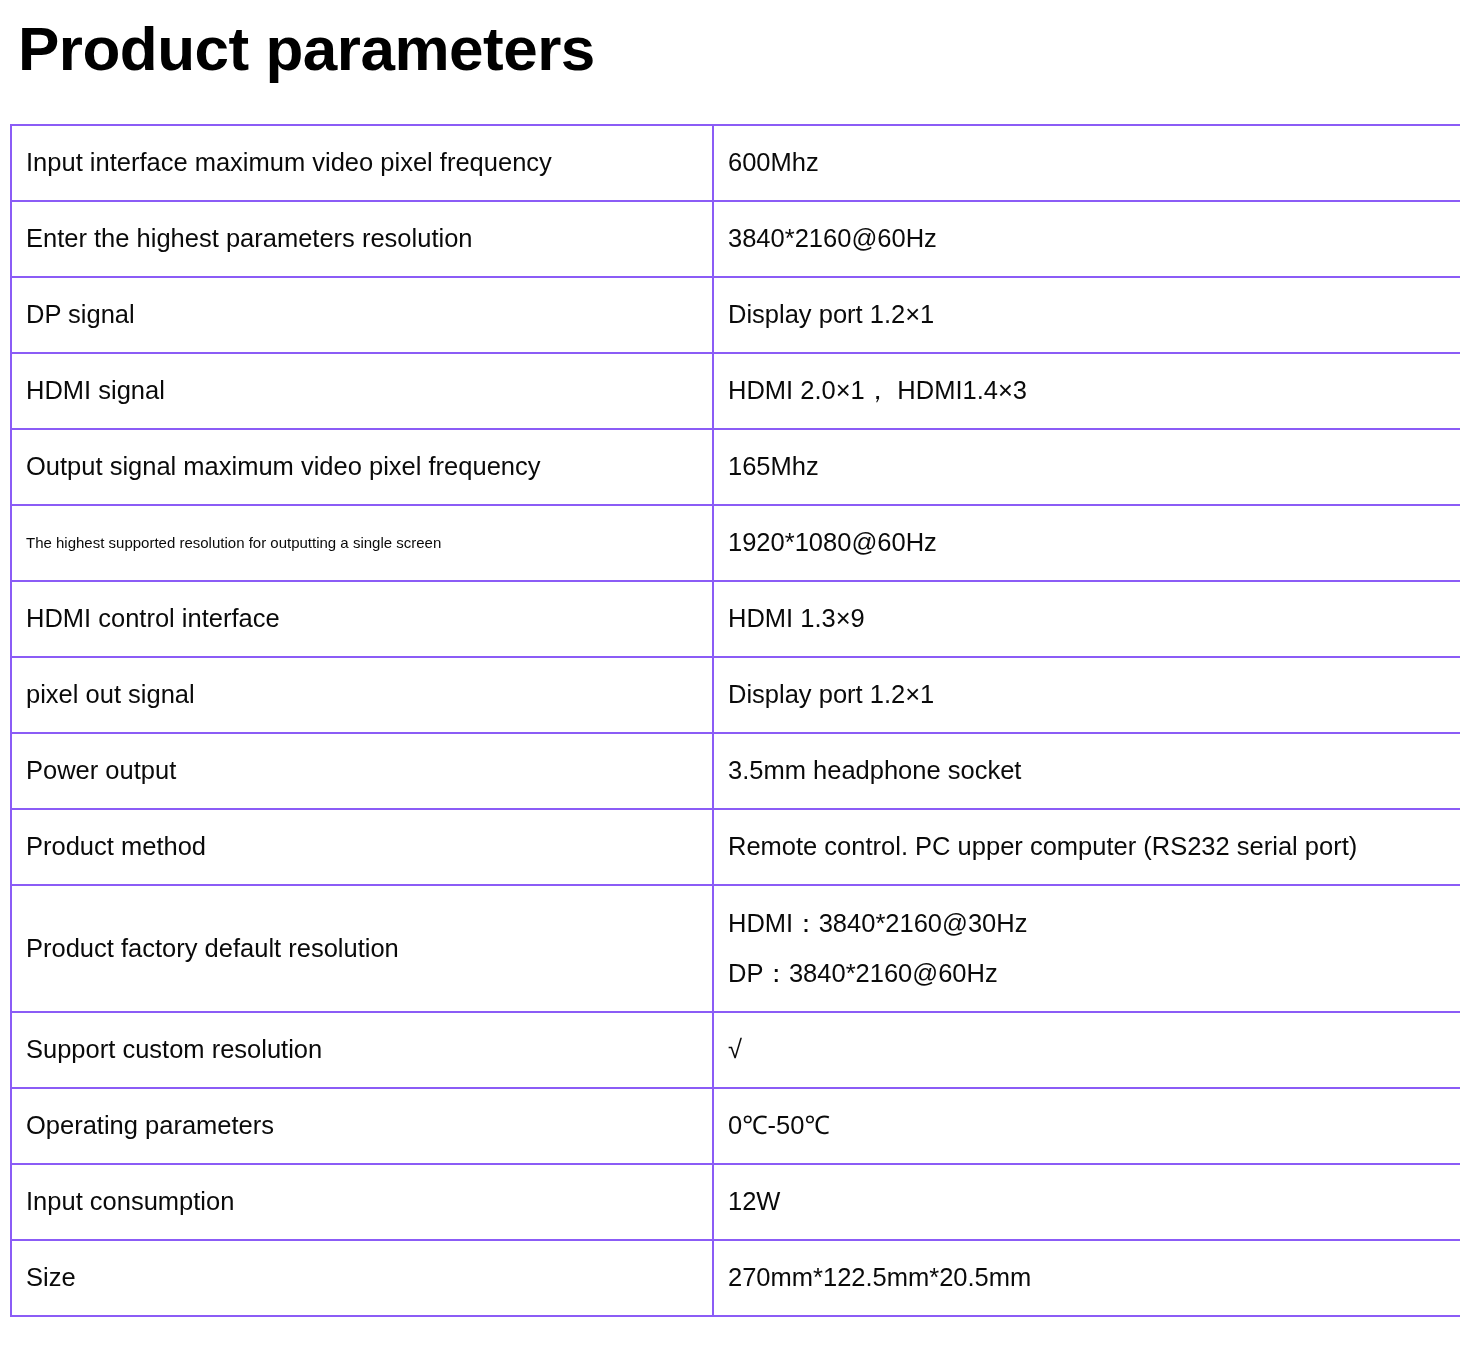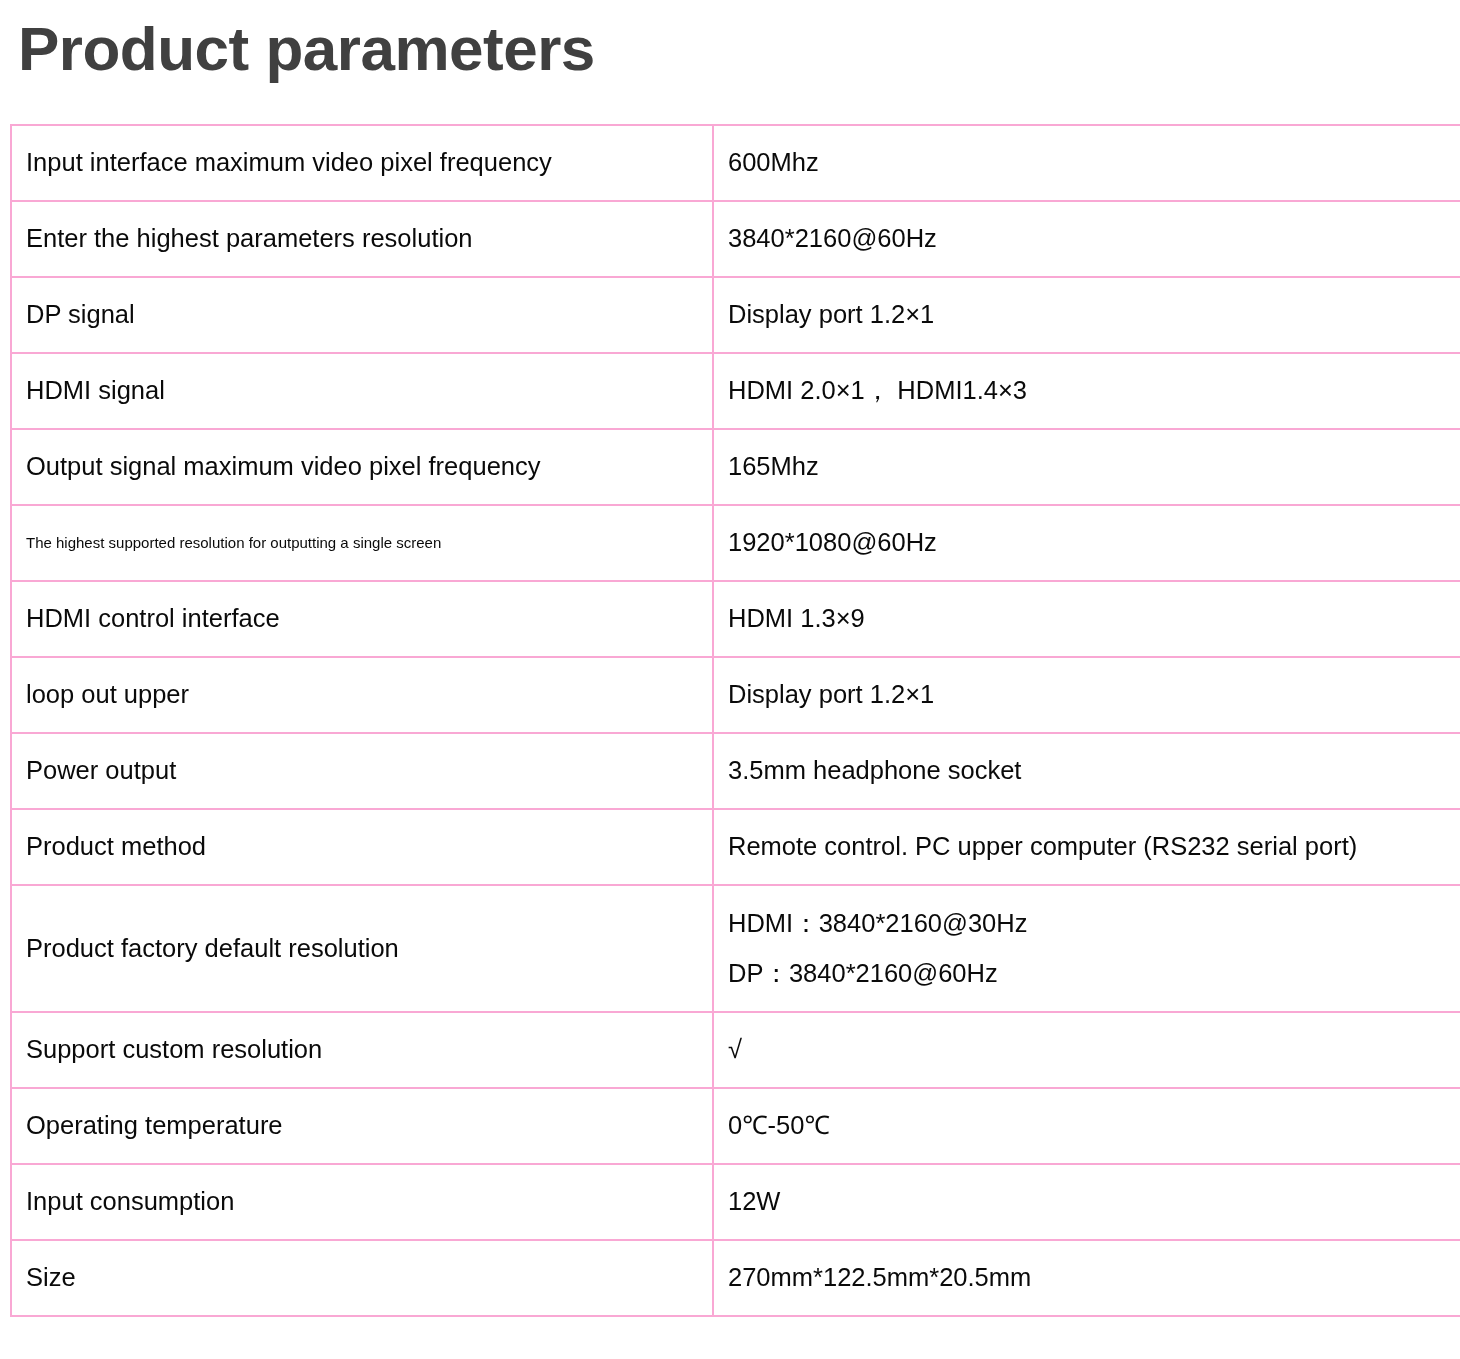--- a/index.html
+++ b/index.html
@@ -21,30 +21,30 @@
     padding: 0 10px;
     position: relative;
   }
   .title {
     font-size: 62px;
     font-weight: bold;
     letter-spacing: -0.5px;
     line-height: 1.0;
     margin: 8px 0 0 8px;
     padding-top: 10px;
-    color: #404040;
+    color: #000000;
   }
   table.params {
     margin-top: 44px;
     width: 1440px;
     border-collapse: collapse;
     table-layout: fixed;
   }
   table.params td {
-    border: 2px solid #f9a8d4;
+    border: 2px solid #8b5cf6;
     padding: 0 14px;
     vertical-align: middle;
     font-size: 25.5px;
     font-weight: 400;
     line-height: 1.3;
     color: #0a0a0a;
   }
   td.label {
     width: 672px;
   }
@@ -99,21 +99,21 @@
         </tr>
         <tr class="row-normal row-small">
           <td class="label">The highest supported resolution for outputting  a single screen</td>
           <td class="value">1920*1080@60Hz</td>
         </tr>
         <tr class="row-normal">
           <td class="label">HDMI control interface</td>
           <td class="value">HDMI 1.3×9</td>
         </tr>
         <tr class="row-normal">
-          <td class="label">loop out upper</td>
+          <td class="label">pixel out signal</td>
           <td class="value">Display port 1.2×1</td>
         </tr>
         <tr class="row-normal">
           <td class="label">Power output</td>
           <td class="value">3.5mm headphone socket</td>
         </tr>
         <tr class="row-normal">
           <td class="label">Product method</td>
           <td class="value">Remote control. PC upper computer (RS232 serial port)</td>
         </tr>
@@ -122,21 +122,21 @@
           <td class="value">
             <span class="value-line">HDMI：3840*2160@30Hz</span>
             <span class="value-line">DP：3840*2160@60Hz</span>
           </td>
         </tr>
         <tr class="row-normal">
           <td class="label">Support custom resolution</td>
           <td class="value check">√</td>
         </tr>
         <tr class="row-normal">
-          <td class="label">Operating temperature</td>
+          <td class="label">Operating parameters</td>
           <td class="value">0℃-50℃</td>
         </tr>
         <tr class="row-normal">
           <td class="label">Input consumption</td>
           <td class="value">12W</td>
         </tr>
         <tr class="row-normal">
           <td class="label">Size</td>
           <td class="value">270mm*122.5mm*20.5mm</td>
         </tr>

